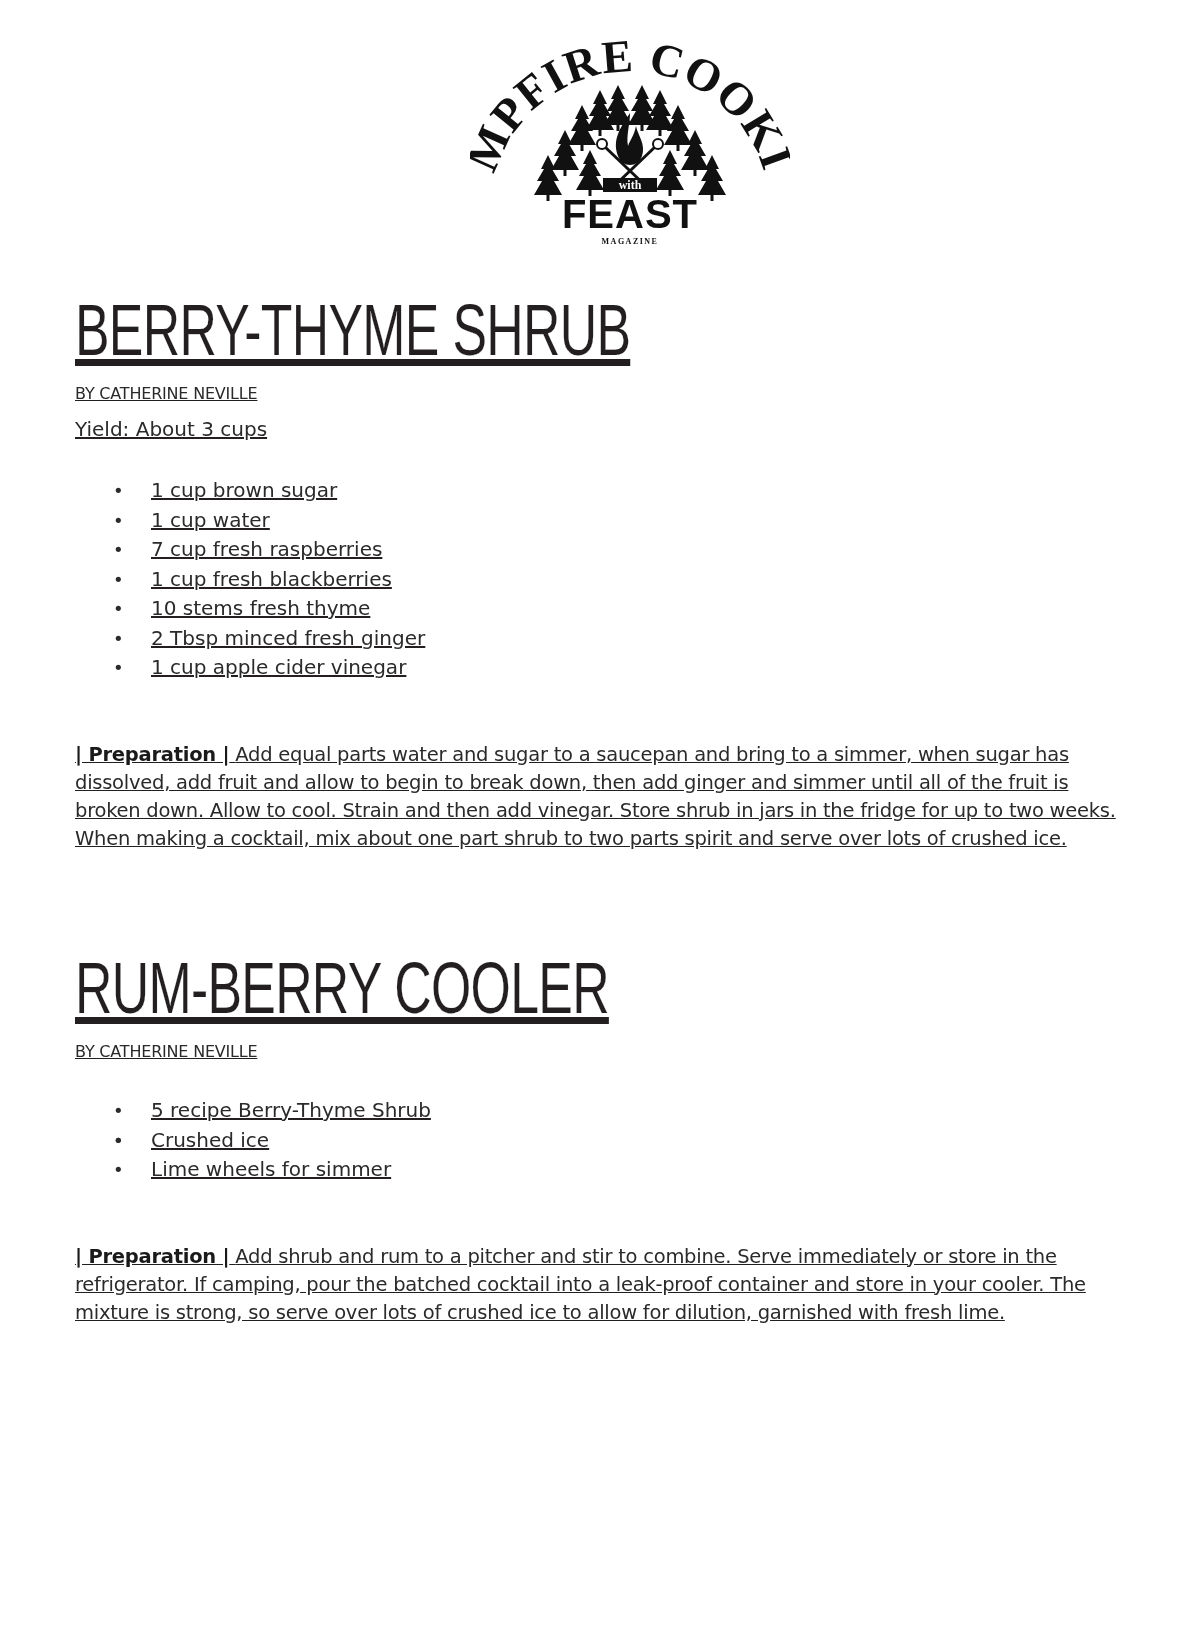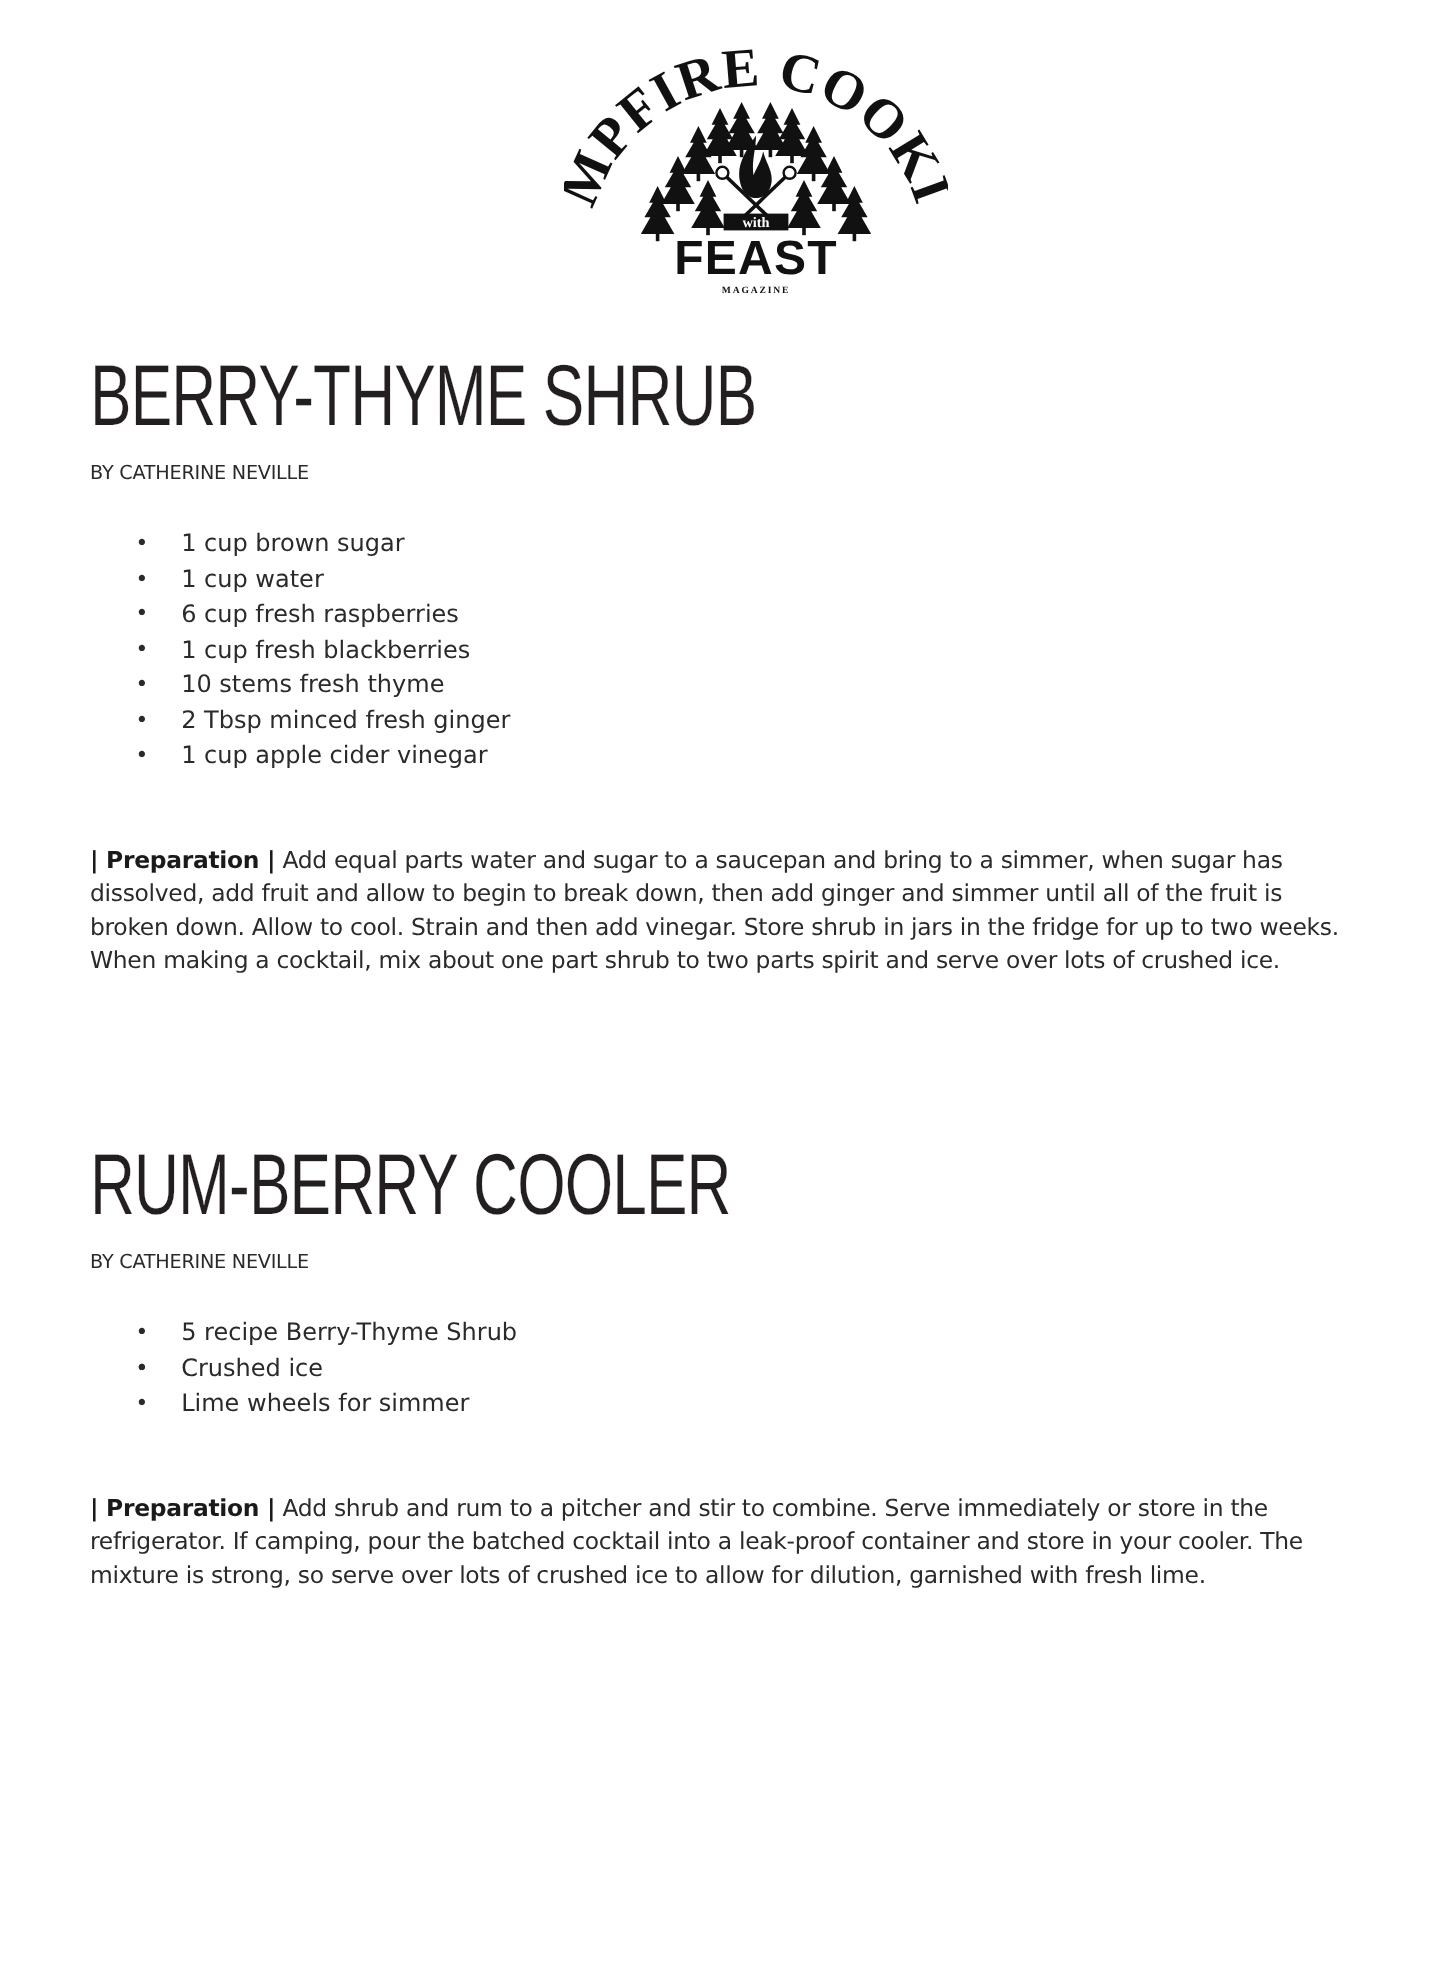--- a/index.html
+++ b/index.html
@@ -4,21 +4,21 @@
   <style>
     html, body { margin: 0; padding: 0; background: #ffffff; }
     body {
       width: 1200px; height: 1651px; position: relative; overflow: hidden;
       font-family: "DejaVu Sans", sans-serif; color: #231f20;
     }
     .logo {
       position: absolute; left: 470px; top: 18px; width: 320px; height: 235px;
     }
     .logo svg { width: 320px; height: 235px; display: block; }
-    .recipe { position: absolute; left: 75px; width: 1060px; }
+    .recipe { position: absolute; left: 75px; width: 1060px; text-decoration: underline; }
     .r1 { top: 290px; }
     .r2 { top: 948px; }
     .title {
       font-family: "Liberation Sans Narrow", "Liberation Sans", sans-serif;
       font-weight: normal; font-size: 72px; line-height: 80px; margin: 0;
       letter-spacing: -1px; transform: scaleX(0.72); transform-origin: left top;
       white-space: nowrap; color: #231f20; -webkit-text-stroke: 0.2px #ffffff;
     }
     .byline {
       font-size: 16px; line-height: 20px; margin-top: 14px; color: #2a2a2a;
@@ -82,24 +82,25 @@
     <text x="160" y="171" font-family="Liberation Serif, serif" font-weight="bold" font-size="12" fill="#fff" text-anchor="middle">with</text>
 
     <text x="160" y="210" font-family="Liberation Sans, sans-serif" font-weight="bold" font-size="40" fill="#111" text-anchor="middle" letter-spacing="1">FEAST</text>
     <text x="160" y="226" font-family="Liberation Serif, serif" font-weight="bold" font-size="8" fill="#111" text-anchor="middle" letter-spacing="1.5">MAGAZINE</text>
   </svg>
 </div>
 
 <section class="recipe r1">
   <h1 class="title">BERRY-THYME SHRUB</h1>
   <div class="byline">BY CATHERINE NEVILLE</div>
+  <div class="yield">Yield: About 3 cups</div>
   <ul class="ing">
     <li><span class="bullet">•</span><span>1 cup brown sugar</span></li>
     <li><span class="bullet">•</span><span>1 cup water</span></li>
-    <li><span class="bullet">•</span><span>6 cup fresh raspberries</span></li>
+    <li><span class="bullet">•</span><span>7 cup fresh raspberries</span></li>
     <li><span class="bullet">•</span><span>1 cup fresh blackberries</span></li>
     <li><span class="bullet">•</span><span>10 stems fresh thyme</span></li>
     <li><span class="bullet">•</span><span>2 Tbsp minced fresh ginger</span></li>
     <li><span class="bullet">•</span><span>1 cup apple cider vinegar</span></li>
   </ul>
   <p class="prep"><b>| Preparation |</b> <span>Add equal parts water and sugar to a saucepan and bring to a simmer, when sugar has dissolved, add fruit and allow to begin to break down, then add ginger and simmer until all of the fruit is broken down. Allow to cool. Strain and then add vinegar. Store shrub in jars in the fridge for up to two weeks. When making a cocktail, mix about one part shrub to two parts spirit and serve over lots of crushed ice.</span></p>
 </section>
 
 <section class="recipe r2">
   <h1 class="title">RUM-BERRY COOLER</h1>

